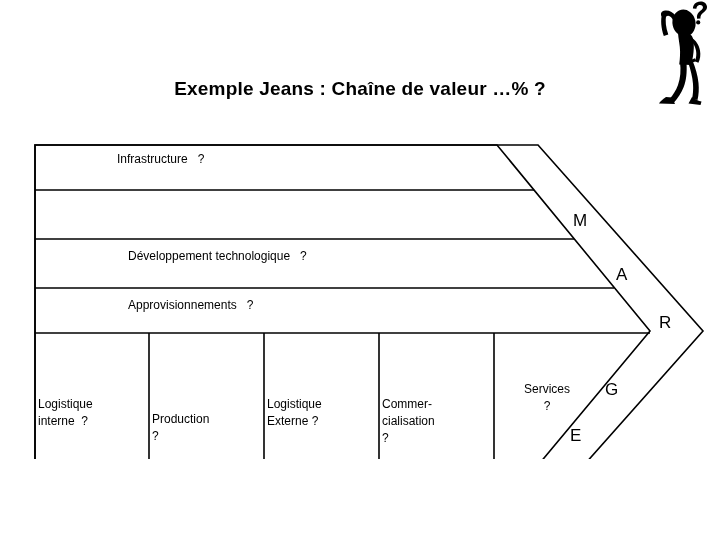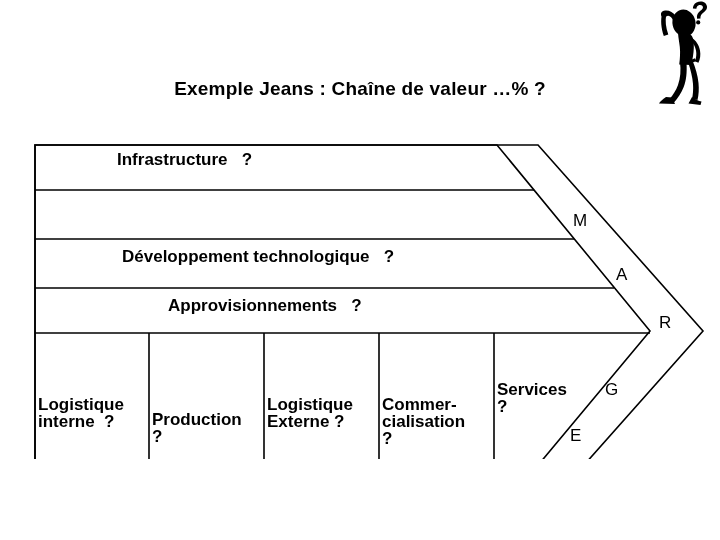--- a/index.html
+++ b/index.html
@@ -45,45 +45,44 @@
     position: absolute;
     left: 0;
     top: 0;
     width: 720px;
     height: 540px;
   }
 
   
   .lbl {
     position: absolute;
-    font-size: 17px;
+    font-size: 12px;
     line-height: 17px;
     white-space: pre;
     color: #000000;
-    font-weight: bold;
   }
   .marge-letter {
     position: absolute;
     font-size: 17px;
     line-height: 17px;
     color: #000000;
   }
 
   
   #lbl-infrastructure { left: 117px; top: 151px; }
   #lbl-grh           { left: 128px; top: 200px; }
-  #lbl-devtech       { left: 122px; top: 248px; }
-  #lbl-approv        { left: 128px; top: 297px; margin-left: 40px; }
+  #lbl-devtech       { left: 128px; top: 248px; }
+  #lbl-approv        { left: 128px; top: 297px; }
 
   
   #lbl-log-interne { left: 38px;  top: 396px; width: 110px; }
   #lbl-production  { left: 152px; top: 411px; width: 110px; text-align: left; }
   #lbl-log-externe { left: 267px; top: 396px; width: 110px; }
   #lbl-commercial  { left: 382px; top: 396px; width: 110px; text-align: left; }
-  #lbl-services    { left: 497px; top: 381px; width: 100px; }
+  #lbl-services    { left: 497px; top: 381px; width: 100px; text-align: center; }
 
   
   #marge-m { left: 573px; top: 212px; }
   #marge-a { left: 616px; top: 266px; }
   #marge-r { left: 659px; top: 314px; }
   #marge-g { left: 605px; top: 381px; }
   #marge-e { left: 570px; top: 427px; }
   #marge-q { left: 551px; top: 464px; }
 
   

